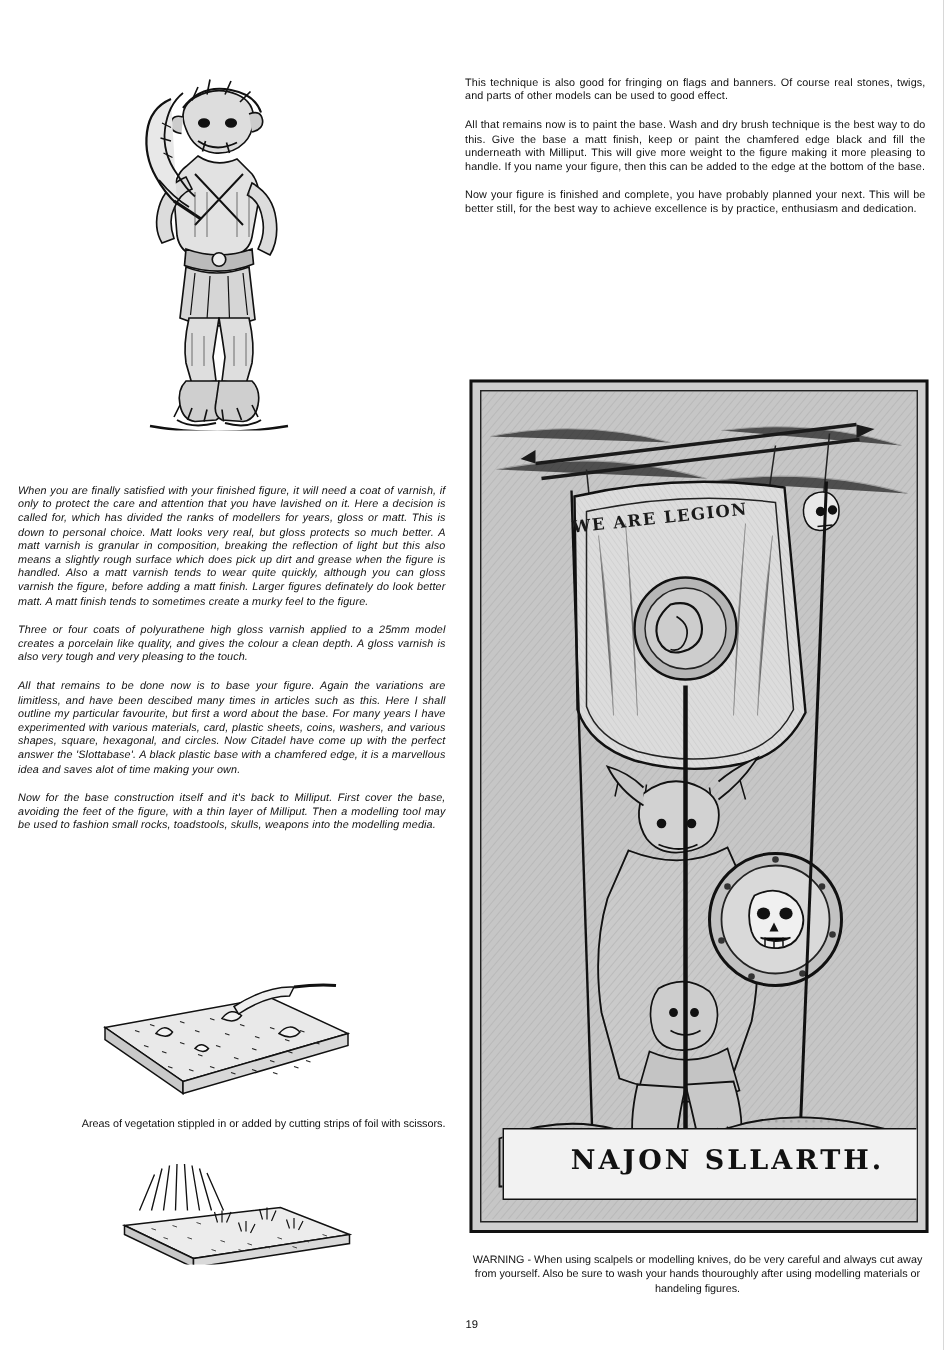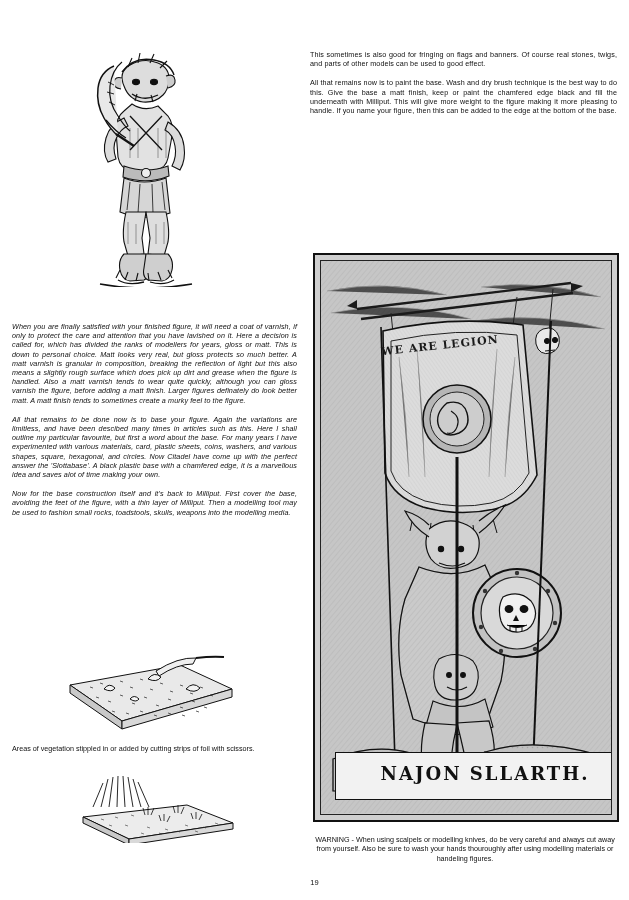--- a/index.html
+++ b/index.html
@@ -35,21 +35,21 @@
     line-height: 9.2px;
     text-align: justify;
     margin: 0 0 10px 0;
     color: #101010;
     letter-spacing: 0.1px;
   }
   .caption {
     font-size: 7.2px;
     line-height: 9.4px;
     color: #101010;
-    text-align: left;
+    text-align: right;
   }
   .warning {
     position: absolute;
     left: 310px;
     top: 835px;
     width: 310px;
     font-size: 7.2px;
     line-height: 9.4px;
     color: #101010;
     text-align: center;
@@ -200,20 +200,21 @@
       </g>
       <g fill="none" stroke="#333" stroke-width="0.6" opacity="0.75">
         <path d="M72 86 l0 30 M80 86 l0 30 M100 86 l0 30 M108 86 l0 30"></path>
         <path d="M70 180 l0 22 M78 182 l0 20 M98 182 l0 20 M106 180 l0 22"></path>
       </g>
     </svg>
   </div>
 
   <div class="col-left" style="top:322px;">
     <p class="body-text">When you are finally satisfied with your finished figure, it will need a coat of varnish, if only to protect the care and attention that you have lavished on it. Here a decision is called for, which has divided the ranks of modellers for years, gloss or matt. This is down to personal choice. Matt looks very real, but gloss protects so much better. A matt varnish is granular in composition, breaking the reflection of light but this also means a slightly rough surface which does pick up dirt and grease when the figure is handled. Also a matt varnish tends to wear quite quickly, although you can gloss varnish the figure, before adding a matt finish. Larger figures definately do look better matt. A matt finish tends to sometimes create a murky feel to the figure.</p>
+    <p class="body-text">Three or four coats of polyurathene high gloss varnish applied to a 25mm model creates a porcelain like quality, and gives the colour a clean depth. A gloss varnish is also very tough and very pleasing to the touch.</p>
     <p class="body-text">All that remains to be done now is to base your figure. Again the variations are limitless, and have been descibed many times in articles such as this. Here I shall outline my particular favourite, but first a word about the base. For many years I have experimented with various materials, card, plastic sheets, coins, washers, and various shapes, square, hexagonal, and circles. Now Citadel have come up with the perfect answer the 'Slottabase'. A black plastic base with a chamfered edge, it is a marvellous idea and saves alot of time making your own.</p>
     <p class="body-text">Now for the base construction itself and it's back to Milliput. First cover the base, avoiding the feet of the figure, with a thin layer of Milliput. Then a modelling tool may be used to fashion small rocks, toadstools, skulls, weapons into the modelling media.</p>
   </div>
 
   <div class="fig-base1">
     <svg viewBox="0 0 180 78" width="180" height="78" aria-hidden="true">
       <g fill="none" stroke="#111" stroke-width="1">
 
         <path d="M10 30 L120 10 L172 34 L62 66 Z" fill="#e9e9e9"></path>
 
@@ -260,22 +261,23 @@
 
         <g stroke="#333" stroke-width="0.6">
           <path d="M26 44 l3 1 M40 42 l3 1 M56 40 l3 1 M72 52 l3 1 M90 54 l3 1 M110 50 l3 1 M128 52 l3 1 M140 48 l3 1"></path>
           <path d="M34 50 l3 1 M50 50 l3 1 M66 58 l3 1 M84 58 l3 1 M102 56 l3 1 M120 56 l3 1"></path>
         </g>
       </g>
     </svg>
   </div>
 
   <div class="col-right">
-    <p class="body-text">This sometimes is also good for fringing on flags and banners. Of course real stones, twigs, and parts of other models can be used to good effect.</p>
+    <p class="body-text">This technique is also good for fringing on flags and banners. Of course real stones, twigs, and parts of other models can be used to good effect.</p>
     <p class="body-text">All that remains now is to paint the base. Wash and dry brush technique is the best way to do this. Give the base a matt finish, keep or paint the chamfered edge black and fill the underneath with Milliput. This will give more weight to the figure making it more pleasing to handle. If you name your figure, then this can be added to the edge at the bottom of the base.</p>
+    <p class="body-text">Now your figure is finished and complete, you have probably planned your next. This will be better still, for the best way to achieve excellence is by practice, enthusiasm and dedication.</p>
   </div>
 
   <div class="plate">
     <div class="plate-inner">
       <svg viewBox="0 0 290 552" width="290" height="552" aria-hidden="true">
         <defs>
           <pattern id="hatch" width="4" height="4" patternUnits="userSpaceOnUse" patternTransform="rotate(40)">
             <line x1="0" y1="0" x2="0" y2="4" stroke="#4a4a4a" stroke-width="0.8"></line>
           </pattern>
           <pattern id="hatch2" width="3" height="3" patternUnits="userSpaceOnUse" patternTransform="rotate(-35)">

